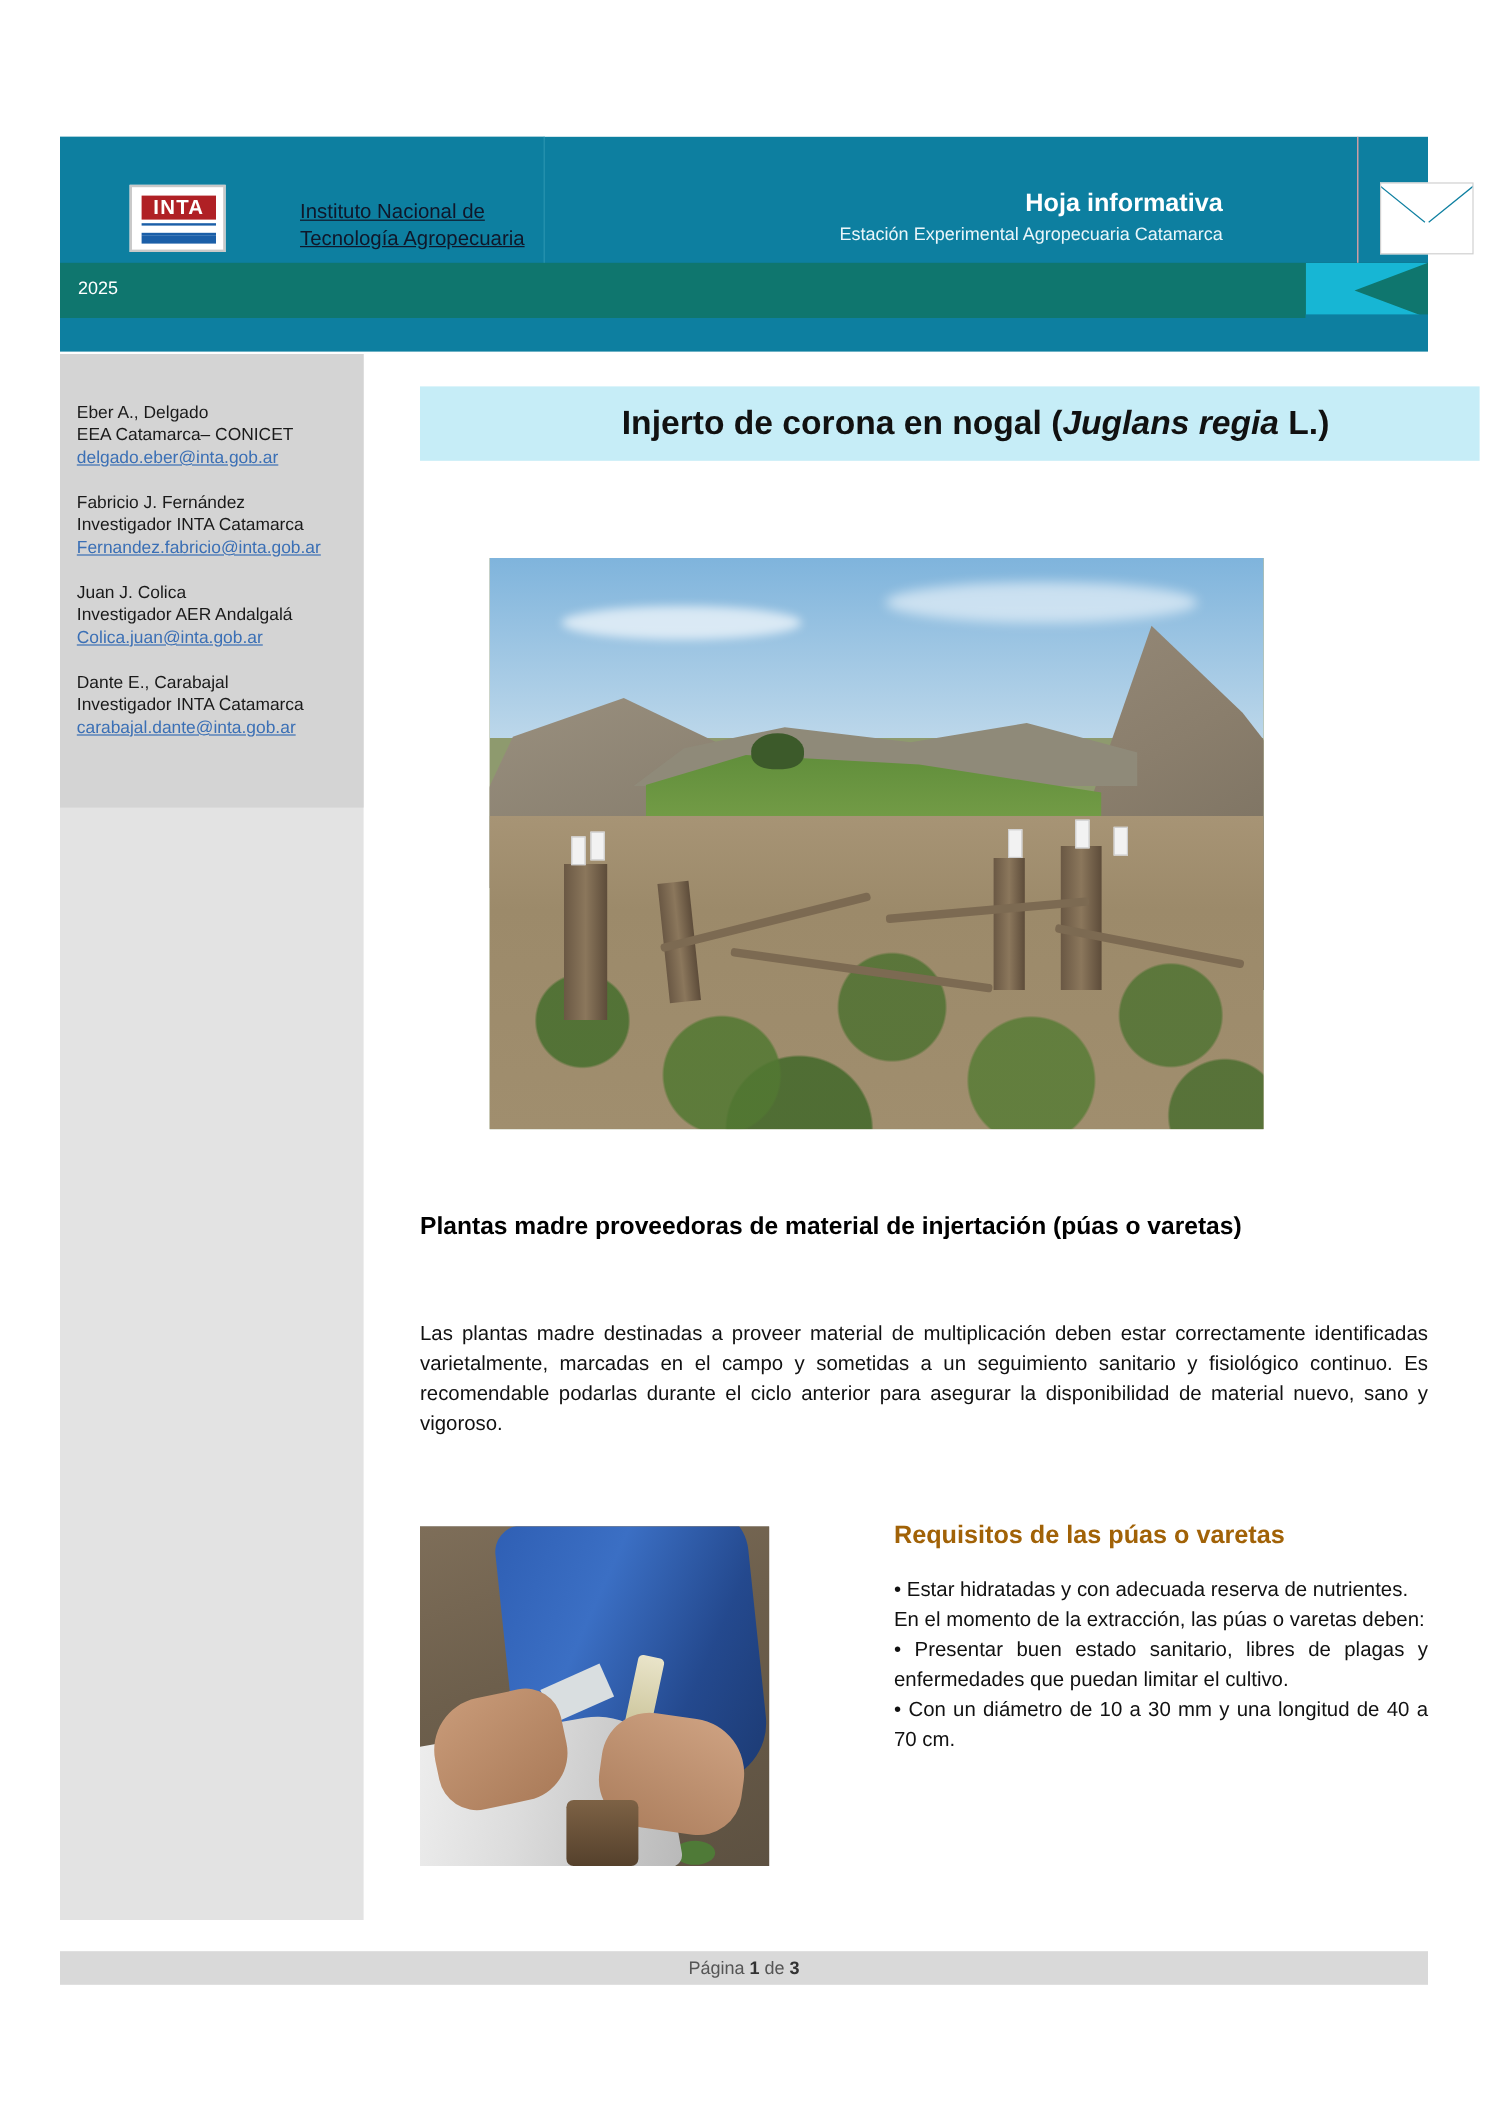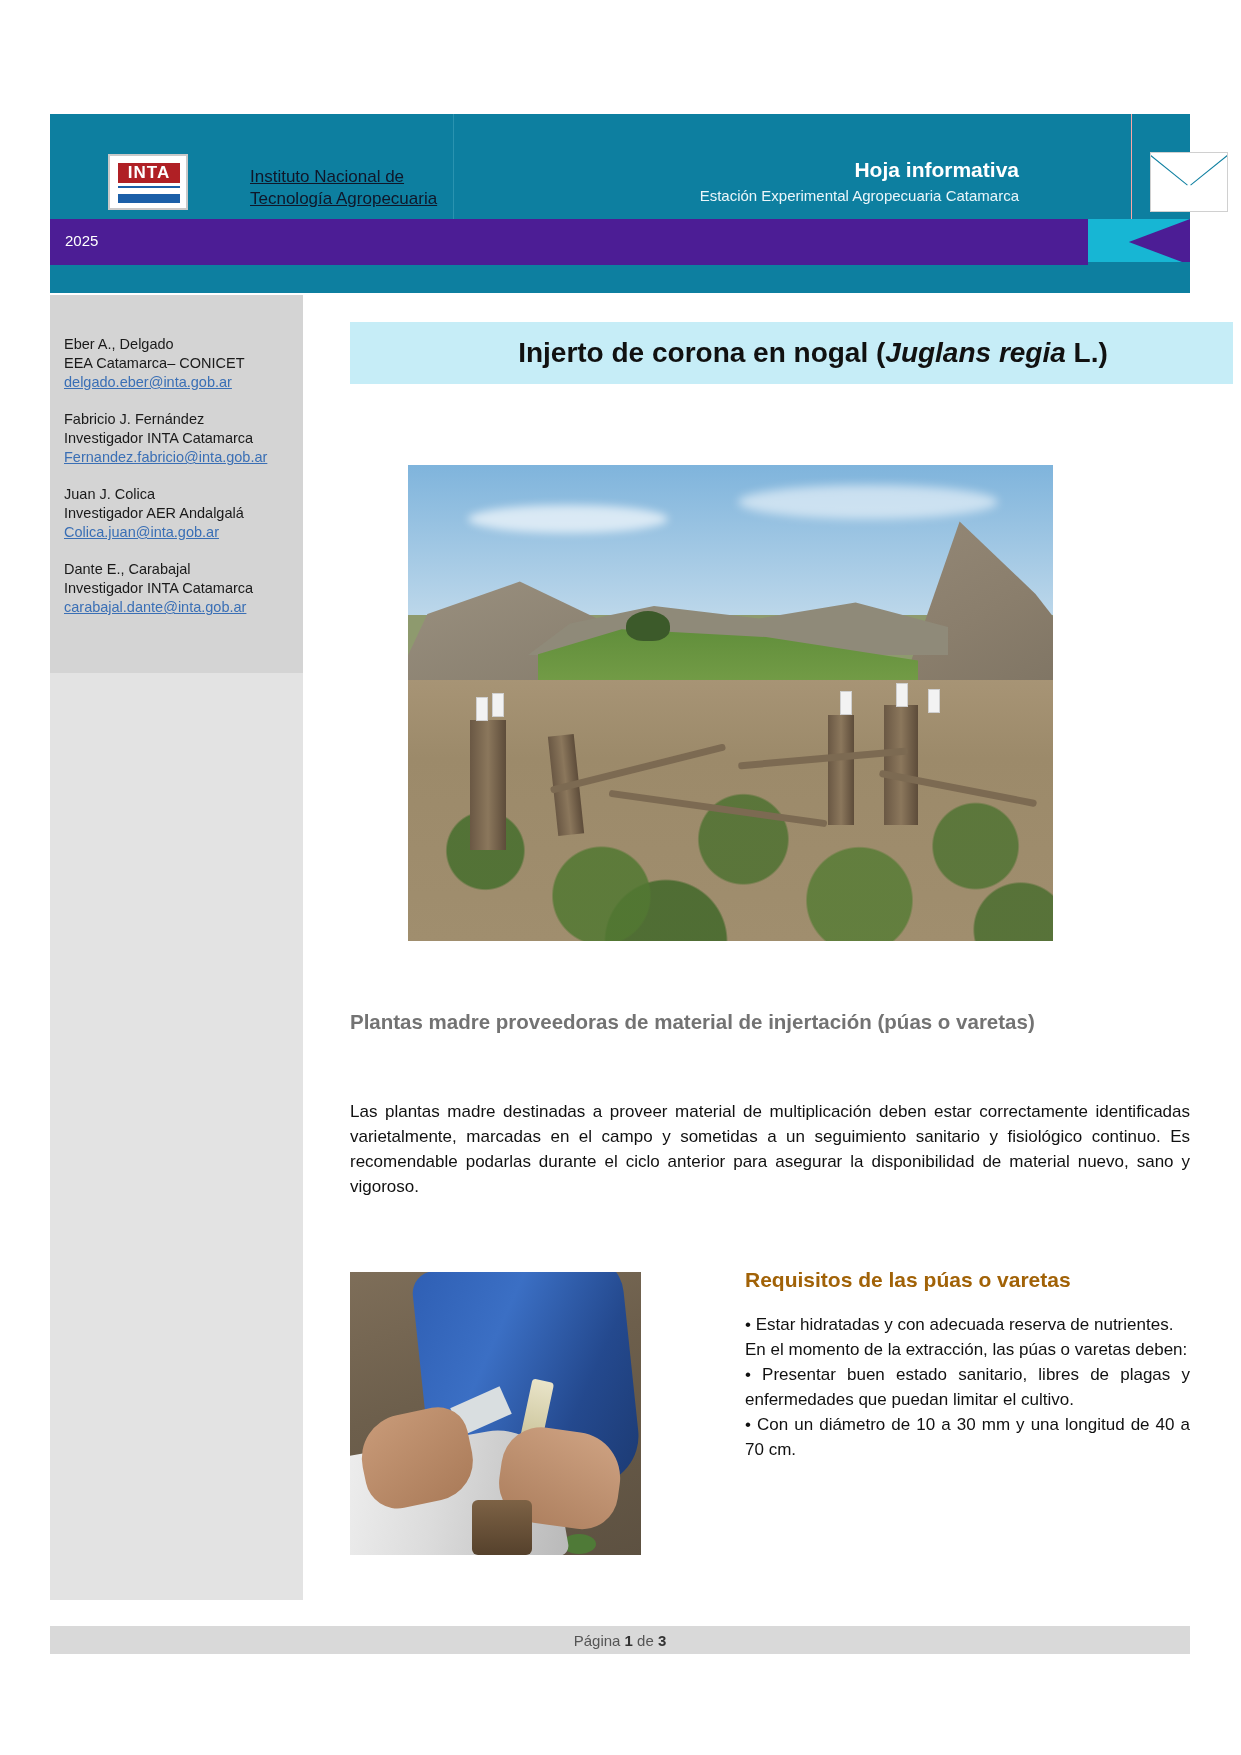--- a/index.html
+++ b/index.html
@@ -147,21 +147,21 @@
     transform: rotate(-39deg);
   }
 
   
   .band {
     position: absolute;
     left: 50px;
     top: 219px;
     width: 1140px;
     height: 46px;
-    background: #4c1d95;
+    background: #0f766e;
   }
   .band .year {
     position: absolute;
     left: 15px;
     top: 13px;
     color: #ffffff;
     font-size: 15px;
   }
   .band-notch-inner {
     position: absolute;
@@ -328,21 +328,21 @@
   }
 
   
   .h-plantas {
     position: absolute;
     left: 350px;
     top: 1008px;
     width: 840px;
     font-size: 20.5px;
     font-weight: bold;
-    color: #737373;
+    color: #000000;
     line-height: 28px;
   }
   .p-plantas {
     position: absolute;
     left: 350px;
     top: 1099px;
     width: 840px;
     font-size: 17px;
     color: #111111;
     line-height: 25px;

